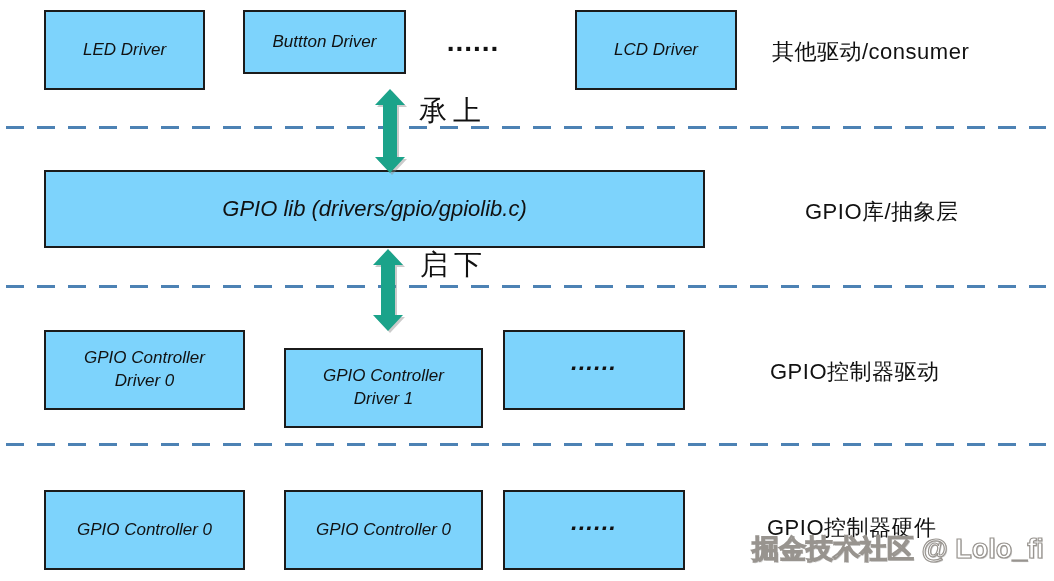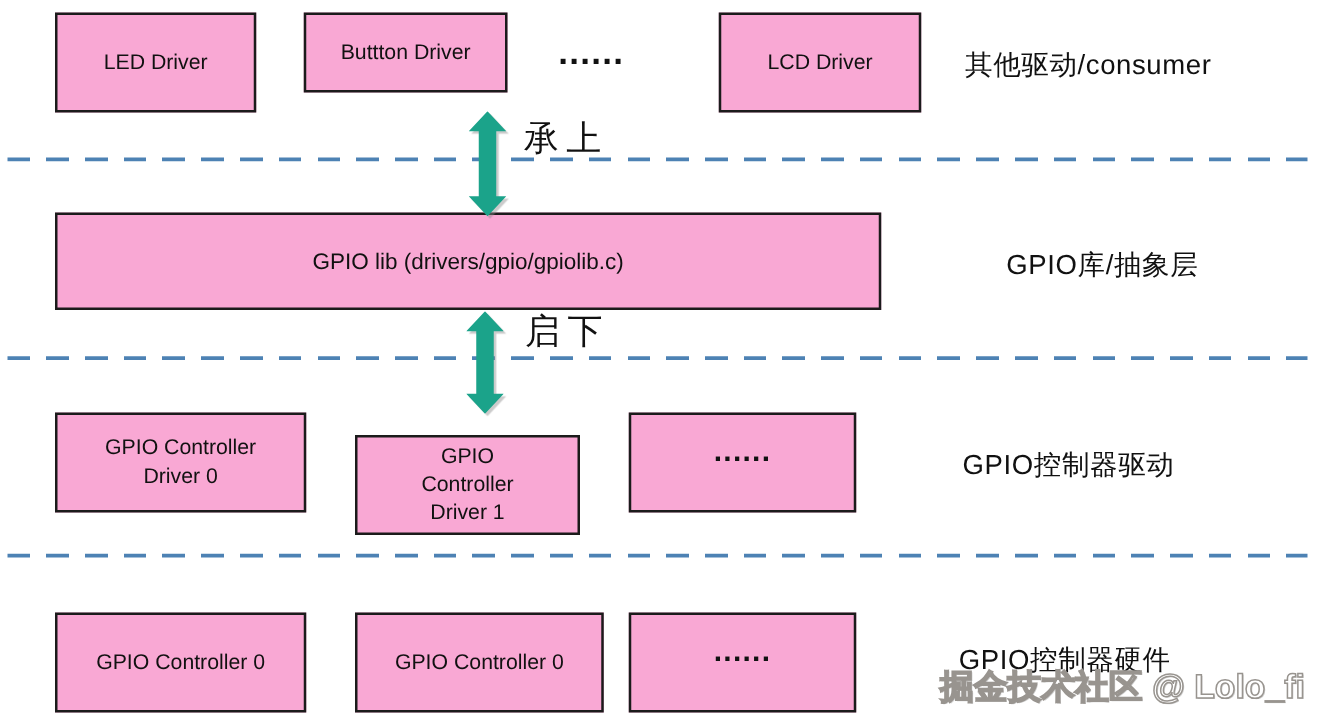--- a/index.html
+++ b/index.html
@@ -1,25 +1,25 @@
 <!DOCTYPE html>
 <html style="--arrow: #1ba38a; --separator: #4d82b4; --box-border: #1b1b1b; --text: #111111; --watermark-fill: #ffffff; --watermark-outline: #98948f;"><head>
 <meta charset="utf-8">
 <style>
   html,body{margin:0;padding:0;background:#ffffff;}
   #canvas{
     position:relative;width:1054px;height:581px;background:#ffffff;overflow:hidden;
     font-family:"Liberation Sans","DejaVu Sans",sans-serif;color:var(--text,#111);
   }
   .box{
-    position:absolute;border:2px solid var(--box-border,#1b1b1b);background:#f9a8d4;
+    position:absolute;border:2px solid var(--box-border,#1b1b1b);background:#7dd3fc;
     display:flex;align-items:center;justify-content:center;text-align:center;
-    font-size:17px;line-height:1.35;box-sizing:border-box;
+    font-size:17px;line-height:1.35;box-sizing:border-box;font-style:italic;
   }
-  .box.big{font-size:18px;}
+  .box.big{font-size:22px;}
   .nowrap{white-space:nowrap;}
   .pad{padding:0 28px;}
   .dots{
     position:absolute;display:flex;align-items:center;justify-content:center;
     font-weight:bold;font-size:28px;letter-spacing:1px;
   }
   .dots > span{transform:translateY(-8px);}
   .layer-label{
     position:absolute;font-size:22px;white-space:nowrap;letter-spacing:0.5px;
   }
@@ -69,21 +69,21 @@
   <div class="dbl-arrow" style="left:373px;top:249px;z-index:2;">
     <svg width="30" height="82" viewBox="0 0 30 82">
       <polygon points="15,0 30,16 22,16 22,66 30,66 15,82 0,66 8,66 8,16 0,16"></polygon>
     </svg>
   </div>
   <div class="arrow-label" style="left:420px;top:251px;text-align:center;">启下</div>
 
   <div class="separator" style="top:285px;"></div>
 
   <div class="box pad" style="left:44px;top:330px;width:201px;height:80px;">GPIO Controller Driver 0</div>
-  <div class="box pad" style="left:284px;top:348px;width:180px;height:80px;">GPIO Controller Driver 1</div>
+  <div class="box pad" style="left:284px;top:348px;width:199px;height:80px;">GPIO Controller Driver 1</div>
   <div class="box" style="left:503px;top:330px;width:182px;height:80px;">
     <span class="dots" style="position:static;font-size:24px;">
       <span>......</span>
     </span>
   </div>
   <div class="layer-label" style="left:770px;top:357px;">GPIO控制器驱动</div>
 
   <div class="separator" style="top:443px;"></div>
 
   <div class="box nowrap" style="left:44px;top:490px;width:201px;height:80px;">GPIO Controller 0</div>

